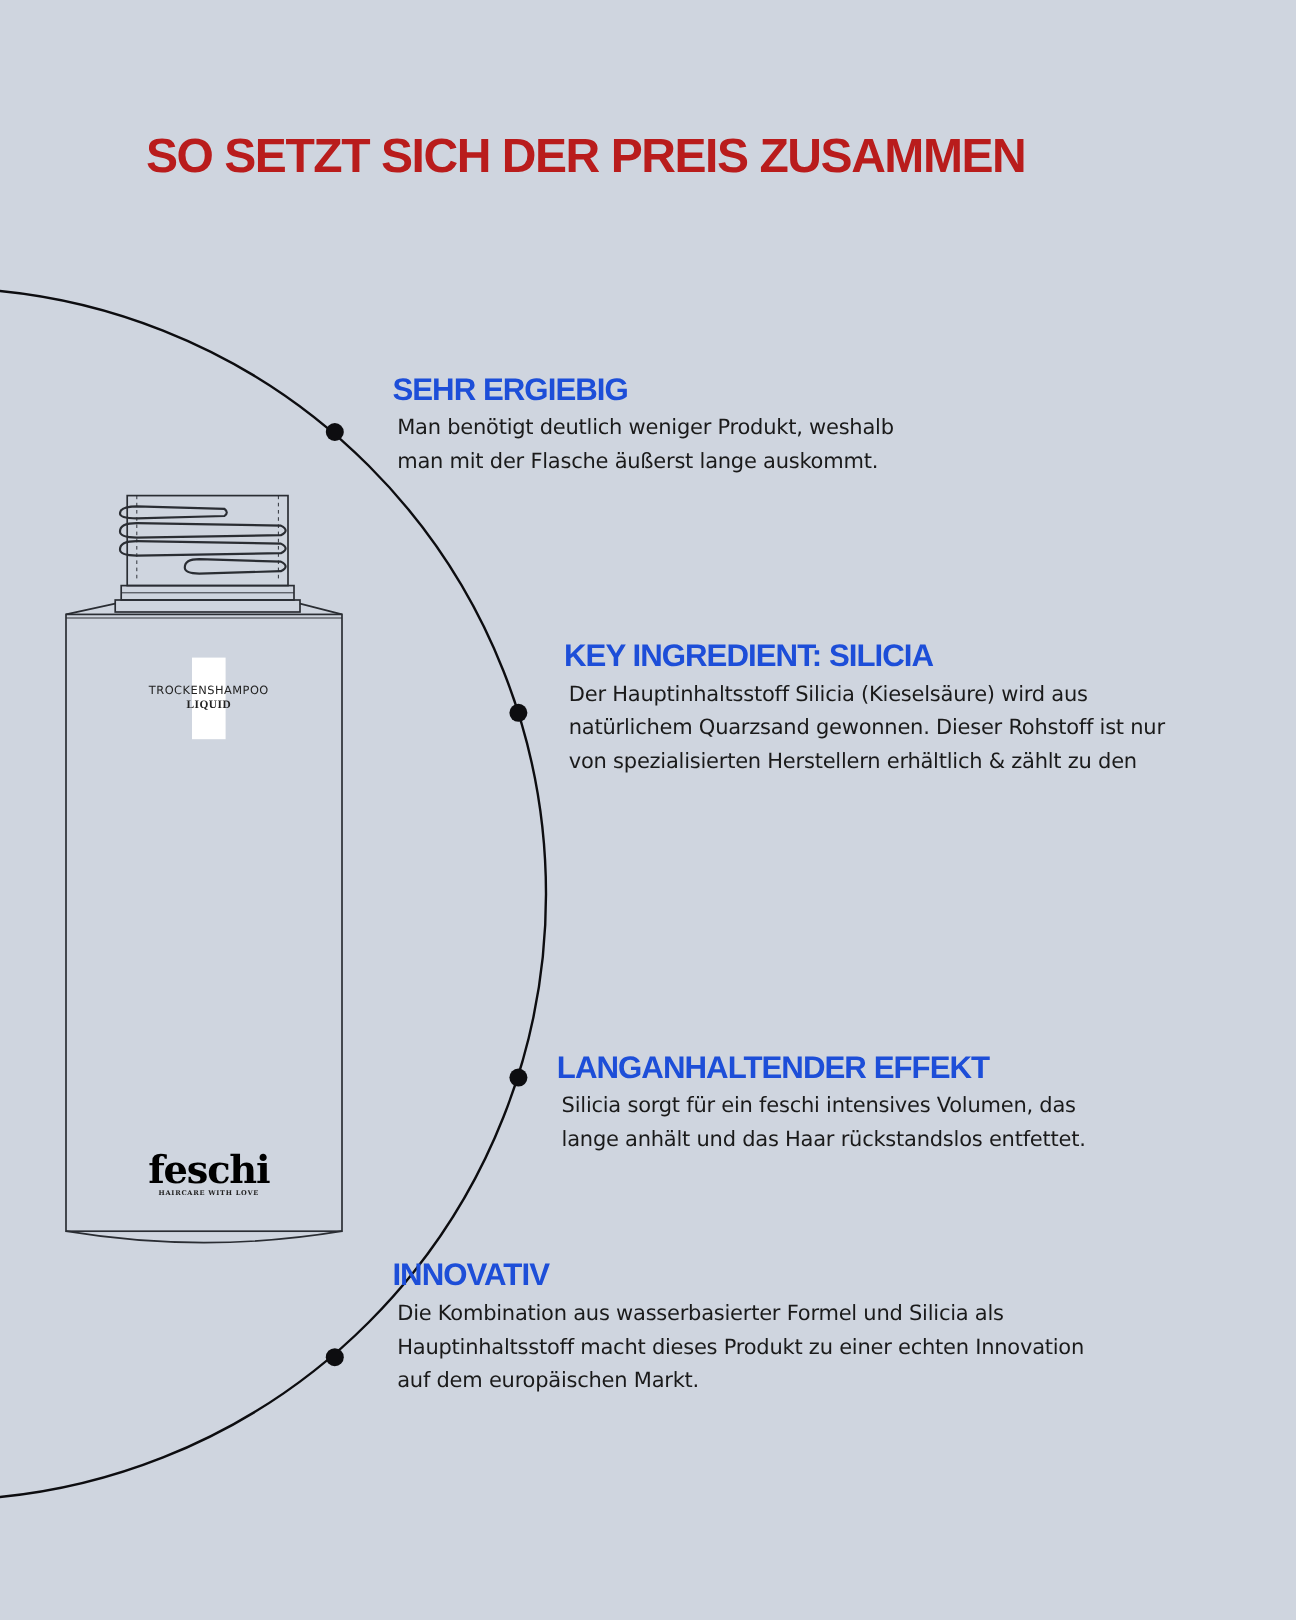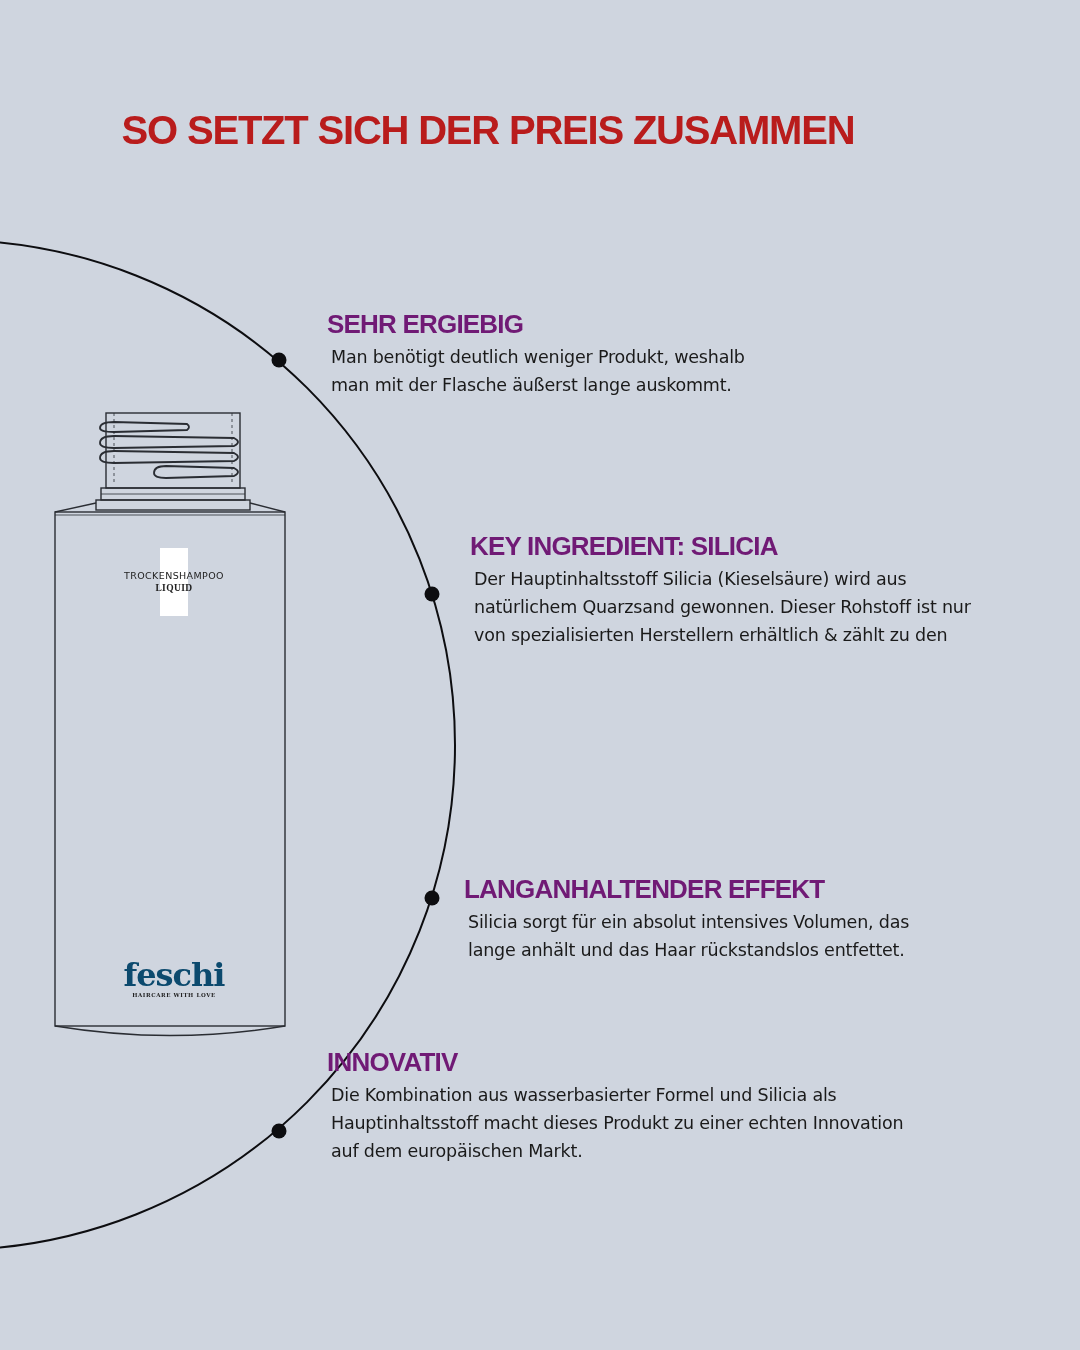--- a/index.html
+++ b/index.html
@@ -1,27 +1,27 @@
 <!DOCTYPE html>
 <html><head>
 <meta charset="utf-8">
 <style>
   html, body { margin:0; padding:0; }
   body { width:1080px; height:1350px; background:#cfd5df; position:relative; overflow:hidden; font-family:"DejaVu Sans", sans-serif; color:#111; }
   .title { position:absolute; top:108px; left:0; width:976px; text-align:center; font-family:"Liberation Sans", sans-serif; font-weight:700; font-size:40px; letter-spacing:-1.2px; color:#b91c1c; margin:0; }
   svg.arc { position:absolute; left:0; top:0; }
   .feature { position:absolute; }
-  .feature h2 { margin:0; font-family:"Liberation Sans", sans-serif; font-weight:700; font-size:26px; letter-spacing:-0.8px; color:#701a75; line-height:30px; }
+  .feature h2 { margin:0; font-family:"Liberation Sans", sans-serif; font-weight:700; font-size:26px; letter-spacing:-0.8px; color:#1d4ed8; line-height:30px; }
   .feature p { margin:4px; font-family:"DejaVu Sans", sans-serif; font-size:17.5px; line-height:28px; color:#1a1a1a; letter-spacing:-0.2px; }
   .bottle { position:absolute; left:54px; top:400px; }
   .label-box { position:absolute; left:106px; top:148px; width:28px; height:68px; background:#ffffff; }
   .label-text { position:absolute; left:60px; top:170px; width:120px; text-align:center; font-family:"DejaVu Sans", sans-serif; font-size:9.5px; letter-spacing:0.4px; color:#222; line-height:12px; }
   .label-text .l2 { font-weight:700; display:block;font-family:Liberation Serif, serif; }
   .brand { position:absolute; left:60px; top:558px; width:120px; text-align:center; }
-  .brand .name { font-family:"DejaVu Serif", serif; font-weight:700; font-size:32px; letter-spacing:-1px; color:#0c4a6e; line-height:34px; display:block; }
+  .brand .name { font-family:"DejaVu Serif", serif; font-weight:700; font-size:32px; letter-spacing:-1px; color:#000000; line-height:34px; display:block; }
   .brand .tag { font-family:"DejaVu Serif", serif; font-size:5.5px; letter-spacing:0.6px; color:#222; display:block; font-weight:700; }
 </style>
 </head>
 <body>
 
 <h1 class="title">SO SETZT SICH DER PREIS ZUSAMMEN</h1>
 
 <svg class="arc" width="1080" height="1350" viewBox="0 0 1080 1350">
   <circle cx="-50" cy="745" r="505" fill="none" stroke="#0d0d10" stroke-width="2"></circle>
   <circle cx="279" cy="360" r="7.5" fill="#0d0d10"></circle>
@@ -79,21 +79,21 @@
   <p>
     <span>Der Hauptinhaltsstoff Silicia (Kieselsäure) wird aus</span><br>
     <span>natürlichem Quarzsand gewonnen. Dieser Rohstoff ist nur</span><br>
     <span>von spezialisierten Herstellern erhältlich &amp; zählt zu den</span><br>
   </p>
 </div>
 
 <div class="feature" style="left:464px; top:874px;">
   <h2>LANGANHALTENDER EFFEKT</h2>
   <p>
-    <span>Silicia sorgt für ein absolut intensives Volumen, das</span><br>
+    <span>Silicia sorgt für ein feschi intensives Volumen, das</span><br>
     <span>lange anhält und das Haar rückstandslos entfettet.</span>
   </p>
 </div>
 
 <div class="feature" style="left:327px; top:1047px;">
   <h2>INNOVATIV</h2>
   <p>
     <span>Die Kombination aus wasserbasierter Formel und Silicia als</span><br>
     <span>Hauptinhaltsstoff macht dieses Produkt zu einer echten Innovation</span><br>
     <span>auf dem europäischen Markt.</span>

